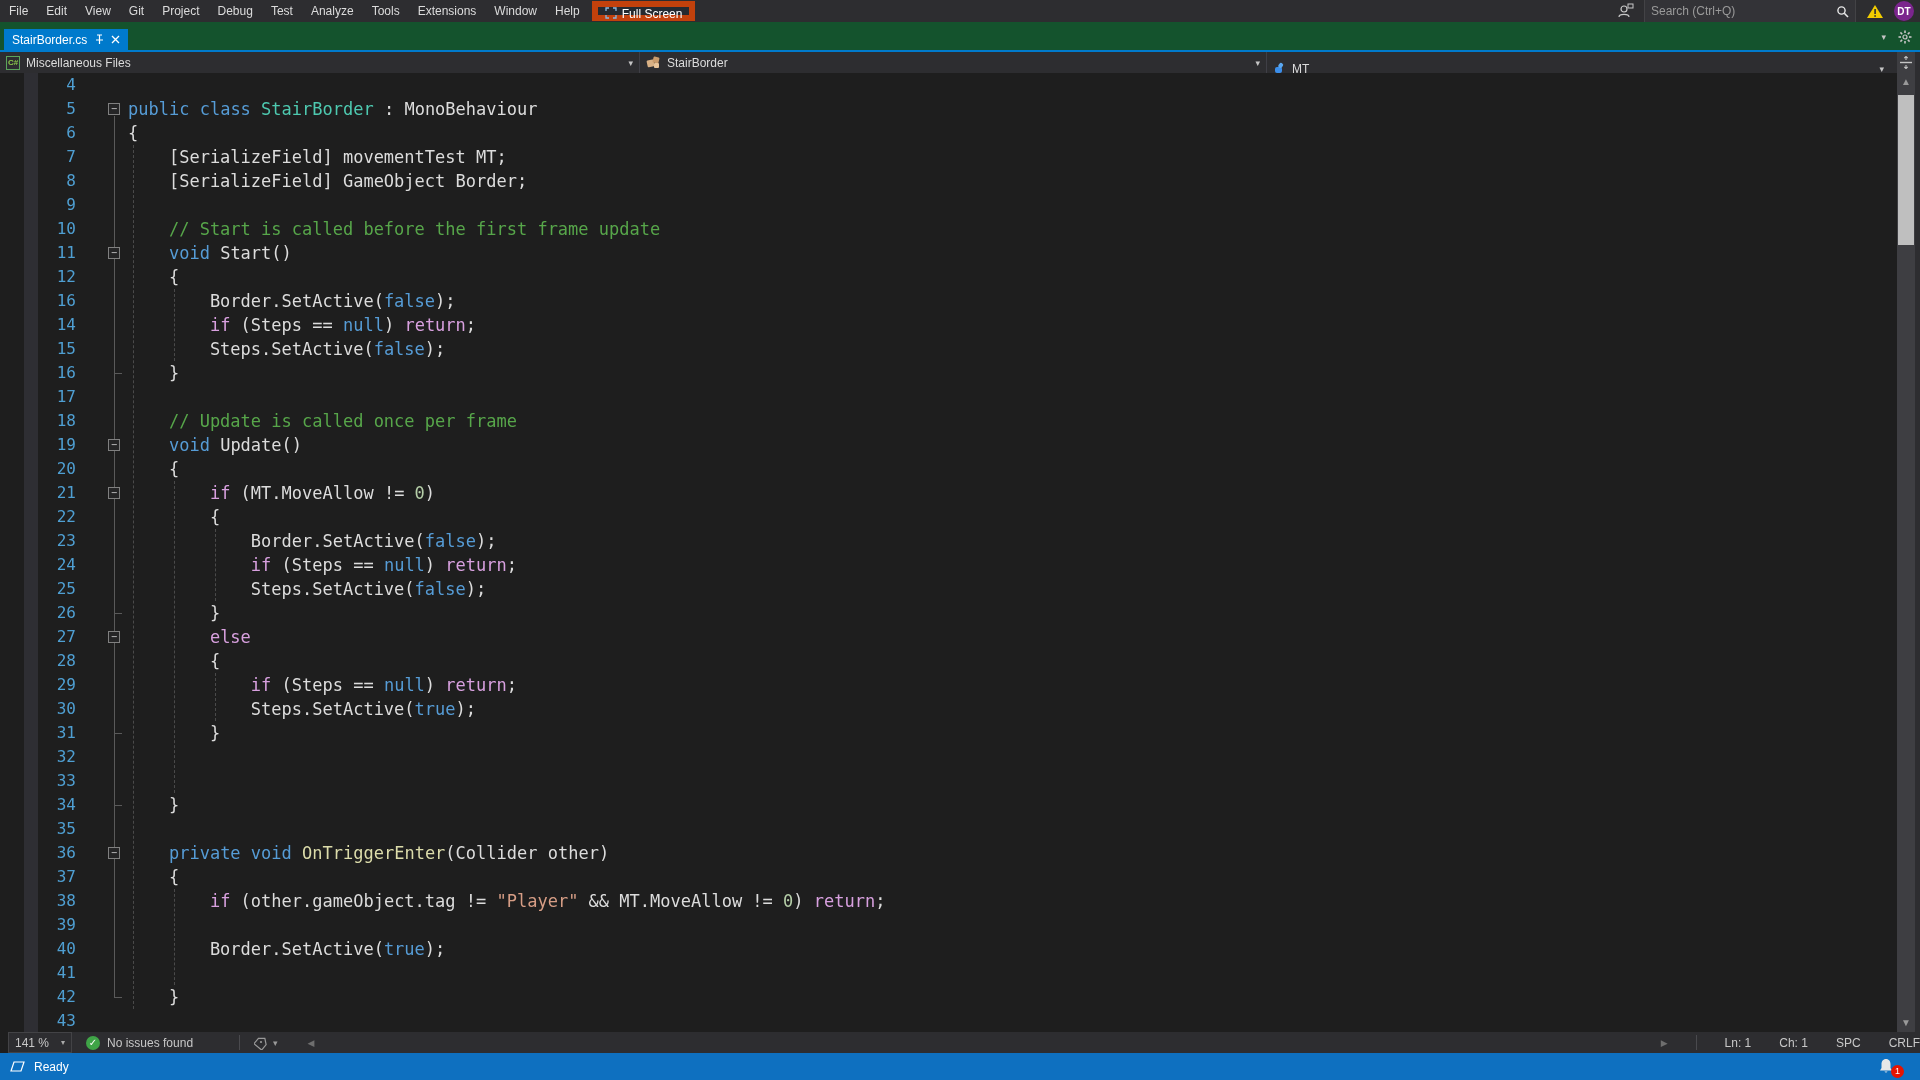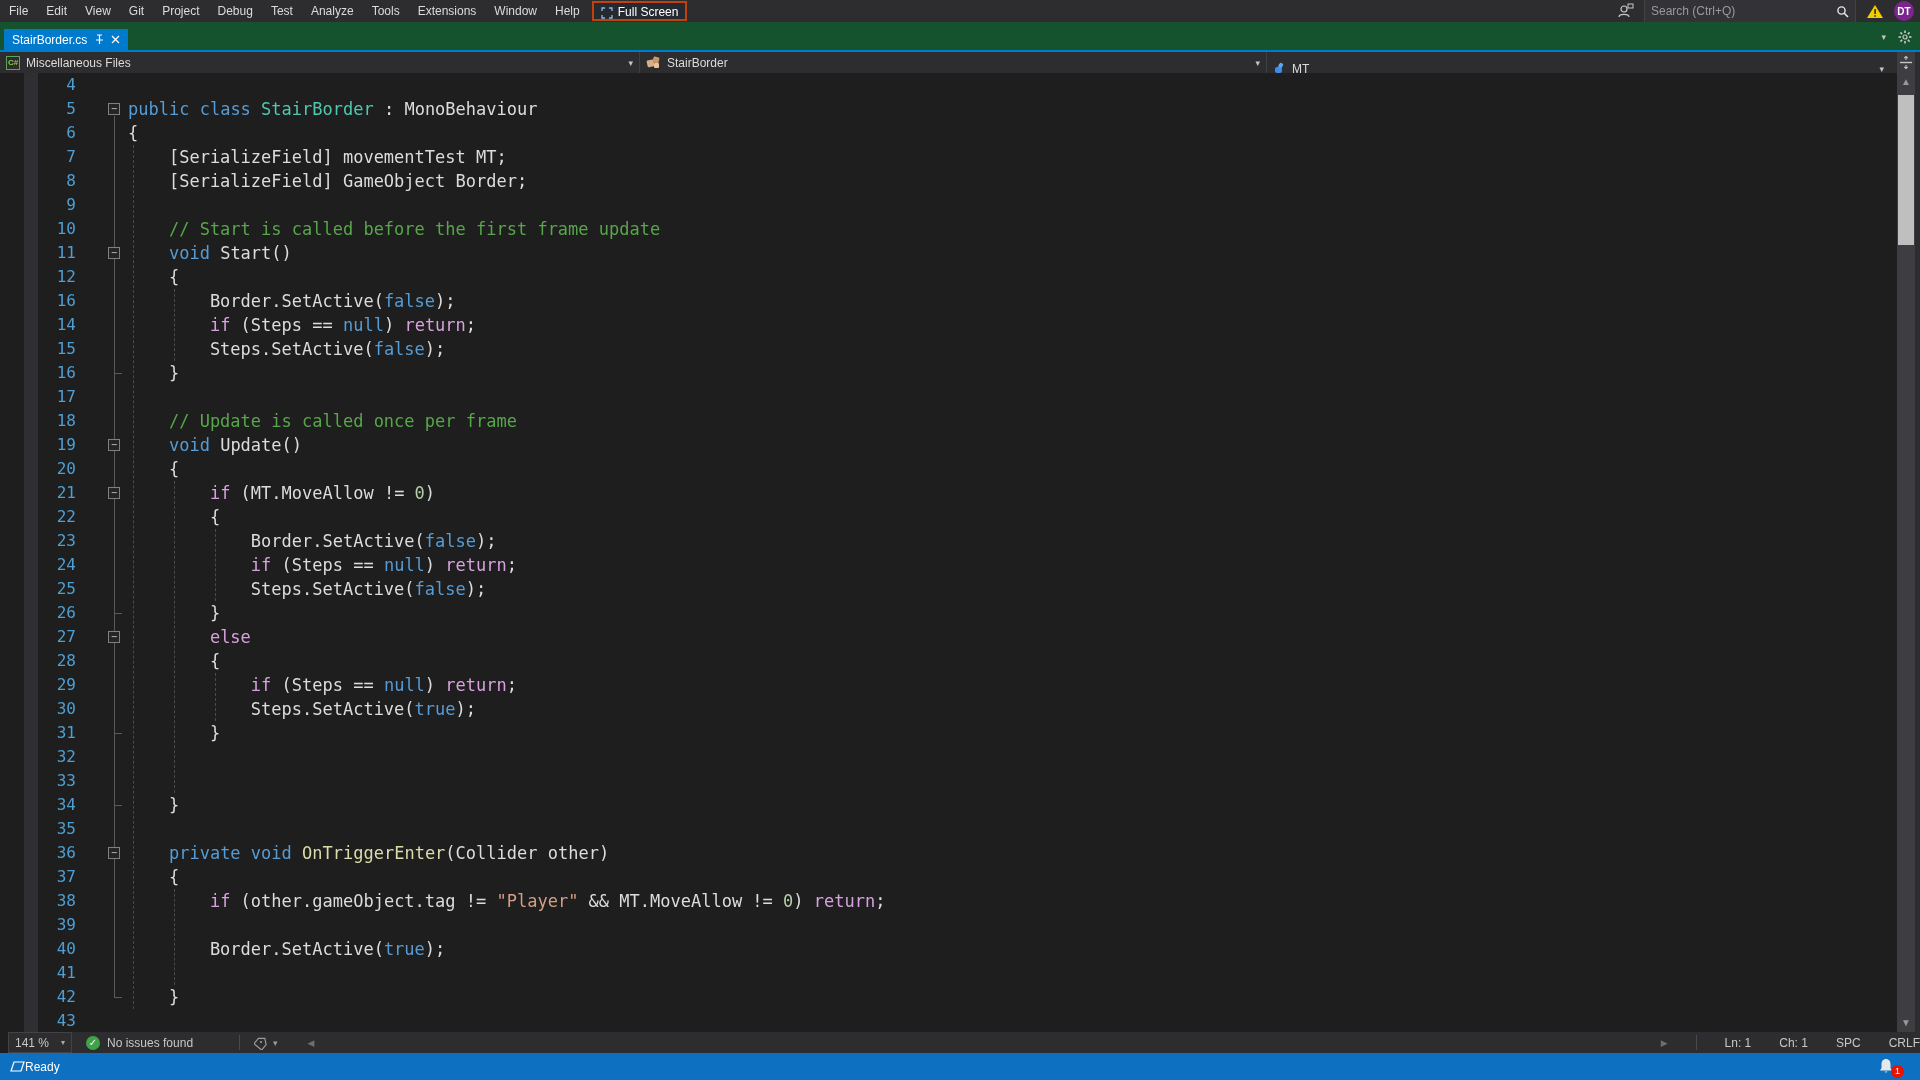--- a/index.html
+++ b/index.html
@@ -3,22 +3,22 @@
 <meta charset="utf-8">
 <style>
   * { margin:0; padding:0; box-sizing:border-box; }
   html,body { width:1920px; height:1080px; overflow:hidden; background:#1E1E1E;
     font-family:"Liberation Sans", sans-serif; }
 
   
   #menubar { position:absolute; left:0; top:0; width:1920px; height:22px;
     background:#2D2D30; display:flex; align-items:center; color:#DCDCDC; font-size:12px; }
   .menu-item { padding:0 9px; height:22px; line-height:22px; cursor:default; }
-  #fullscreen-btn { display:flex; align-items:flex-end; gap:5px; height:20px; margin-left:3px;
-    padding:0 7px; border:2px solid #c2410c; background:#252A30; color:#FFFFFF; }
+  #fullscreen-btn { display:flex; align-items:flex-start; gap:5px; height:20px; margin-left:3px;
+    padding:0 7px; border:6px solid #c2410c; background:#252A30; color:#FFFFFF; }
   #menu-right { margin-left:auto; display:flex; align-items:center; gap:10px; padding-right:6px; }
   #search-box { width:212px; height:36px; background:#333337; border:1px solid #434346;
     display:flex; align-items:center; padding:0 6px; color:#9A9A9A; font-size:12px; }
   #search-box .ph { flex:1; }
   #avatar { width:20px; height:20px; border-radius:50%; background:#7B258D; color:#fff;
     font-size:10px; font-weight:bold; display:flex; align-items:center; justify-content:center; }
 
   
   #tabrow { position:absolute; left:0; top:22px; width:1920px; height:28px; background:#14532d; }
   #doc-tab { position:absolute; left:4px; top:7px; height:21px; background:#007ACC; color:#fff;
@@ -293,21 +293,21 @@
     <span>Ch: 1</span>
     <span>SPC</span>
     <span>CRLF</span>
   </div>
 </div>
 
 <div id="statusbar">
   <svg width="15" height="11" viewBox="0 0 15 11" style="margin-left:10px;">
     <path d="M4 1 H14 L11 10 H1 Z" fill="none" stroke="#FFFFFF" stroke-width="1.2"></path>
   </svg>
-  <span style="margin-left:0;">Ready</span>
+  <span style="margin-left:9px;">Ready</span>
   <div id="bell-wrap">
     <svg width="16" height="17" viewBox="0 0 16 17">
       <path d="M8 1 C5 1 3.5 3.5 3.5 6 L3.5 10 L2 12.5 L14 12.5 L12.5 10 L12.5 6 C12.5 3.5 11 1 8 1 Z" fill="#E8E8E8"></path>
       <path d="M6.5 13.5 A1.6 1.6 0 0 0 9.5 13.5 Z" fill="#E8E8E8"></path>
     </svg>
     <div id="bell-badge">1</div>
   </div>
 </div>
 
 </body></html>

